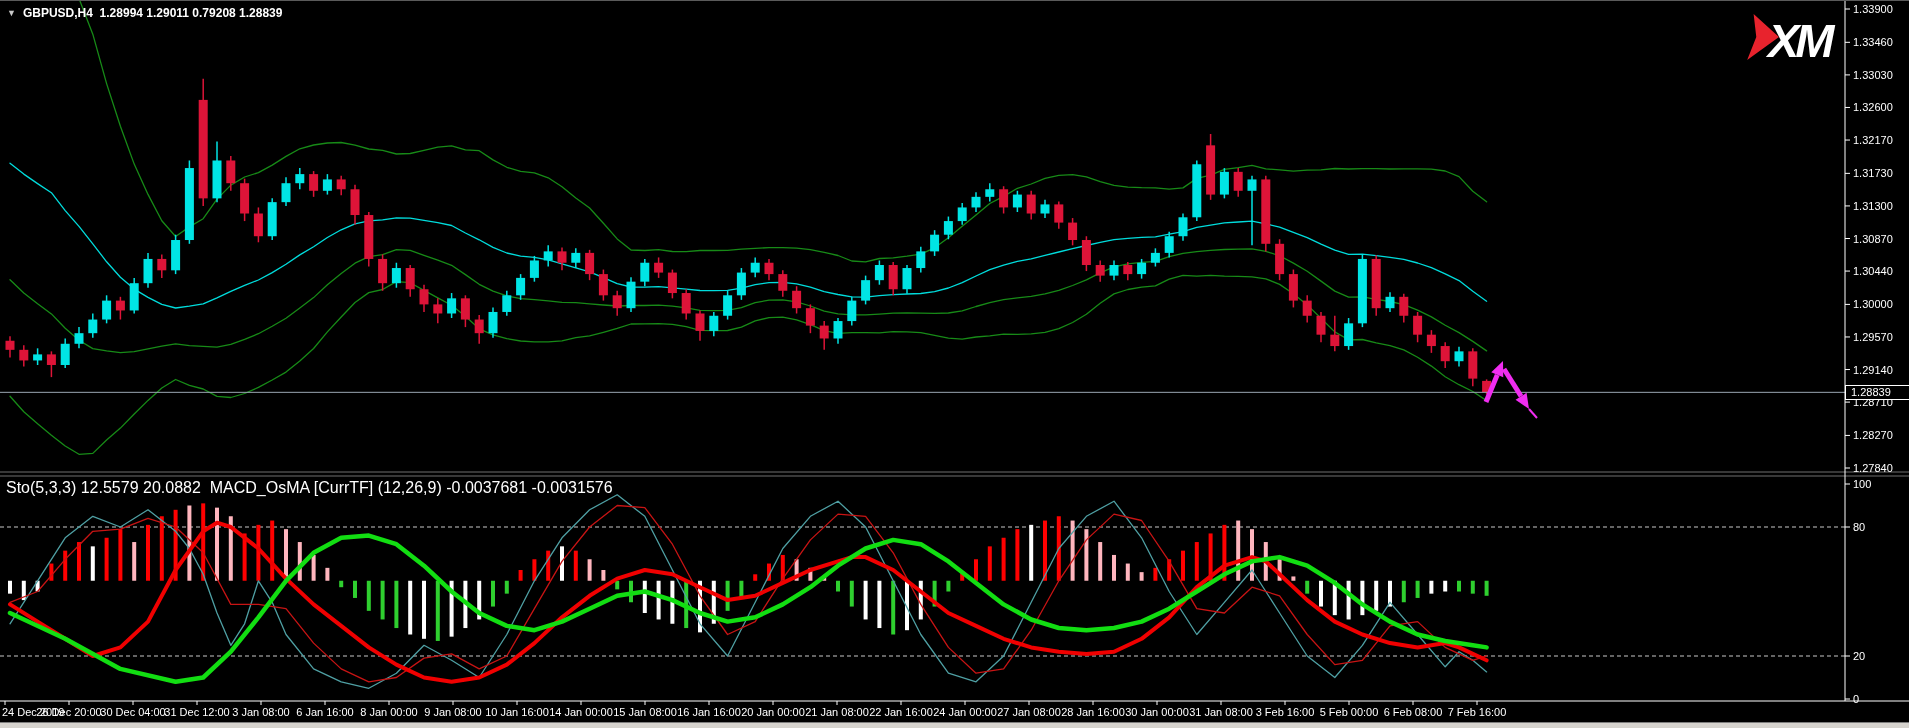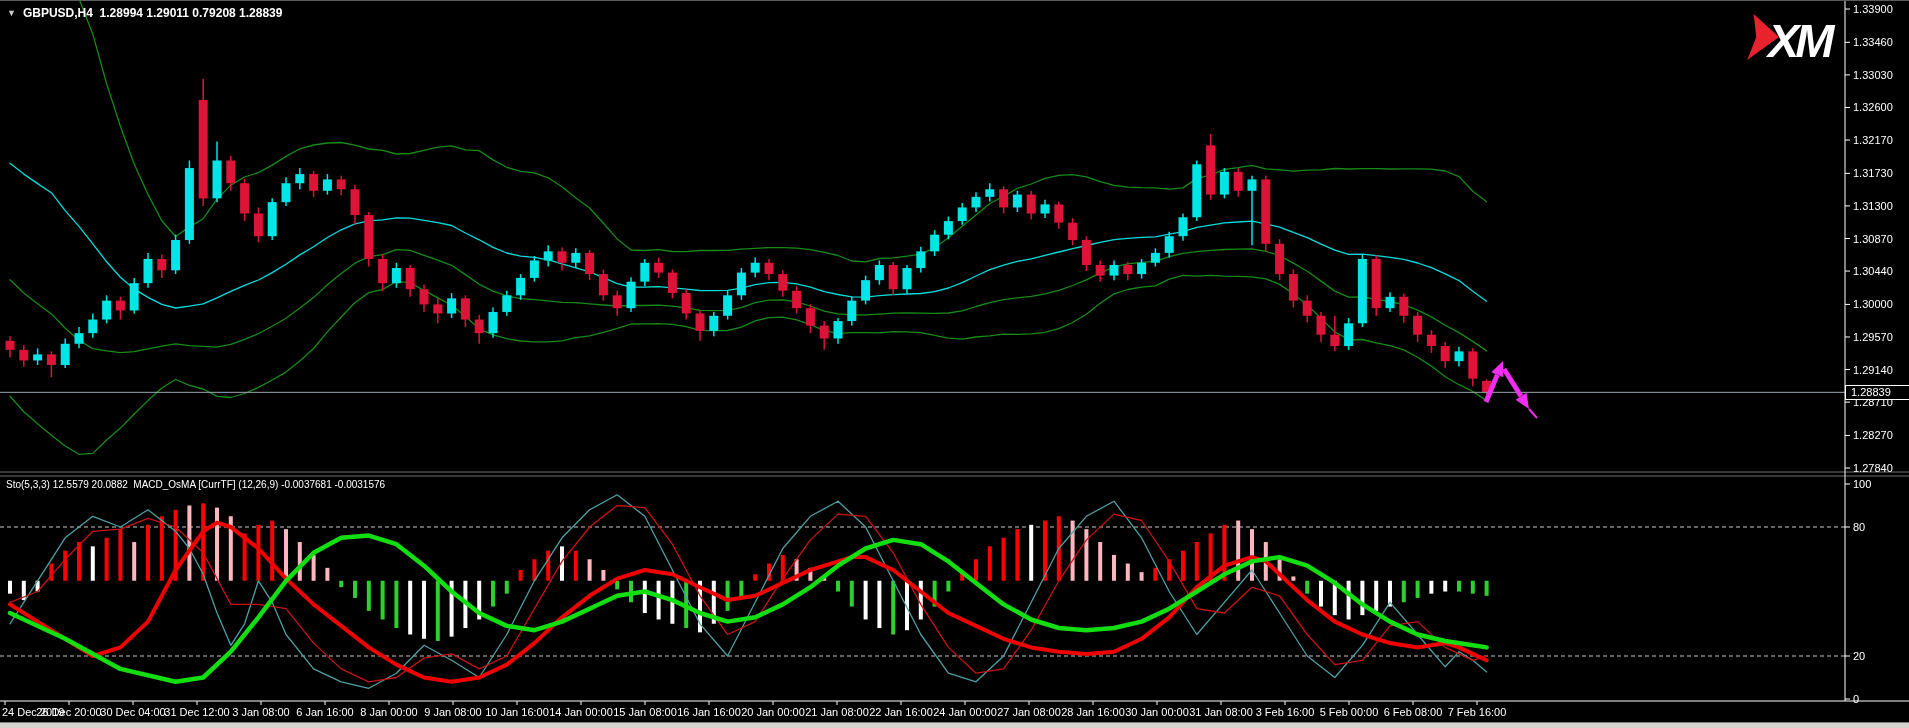--- a/index.html
+++ b/index.html
@@ -2,21 +2,21 @@
 <html><head>
 <meta charset="utf-8">
 <style>
   html,body{margin:0;padding:0;background:#000;}
   .screen{position:relative;width:1909px;height:728px;background:#000;overflow:hidden;
           font-family:"Liberation Sans",sans-serif;border-top:1px solid #5a5a5a;box-sizing:border-box;}
   svg#chart{position:absolute;left:0;top:0;}
   .ohlc-readout{position:absolute;left:7px;top:5px;color:#fff;font-size:12px;font-weight:bold;
                 display:flex;align-items:center;gap:7px;white-space:pre;}
   .sym-arrow{color:#c8c8c8;font-size:9px;font-weight:normal;line-height:10px;cursor:pointer;}
-  .indicator-readout{position:absolute;left:6px;top:478px;color:#fff;font-size:10px;white-space:pre;}
+  .indicator-readout{position:absolute;left:6px;top:478px;color:#fff;font-size:16px;white-space:pre;}
   .price-tag{position:absolute;left:1845px;top:384px;width:61px;height:13px;background:#000;
              border:1px solid #fff;color:#fff;font-size:11px;line-height:13px;padding-left:5px;}
   .xm-logo{position:absolute;left:1742px;top:8px;width:130px;height:56px;display:flex;align-items:center;}
   .xm-logo-arrow{display:inline-block;width:42px;height:50px;background:#e8232d;
                  clip-path:polygon(18% 4%,88% 50%,22% 96%,34% 50%);transform:skewX(-10deg);}
   .xm-logo-text{color:#fff;font-size:47px;font-weight:bold;font-style:italic;letter-spacing:-4px;
                 margin-left:-16px;line-height:50px;margin-top:8px;}
   .bottom-strip{position:absolute;left:0;top:721px;width:1909px;height:7px;background:#d6d3ce;
                 border-top:1px solid #7e7e7e;box-sizing:border-box;}
 </style>

